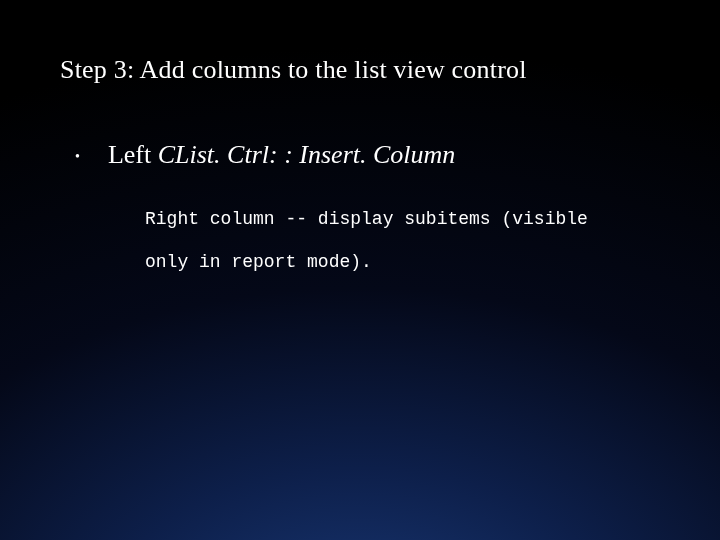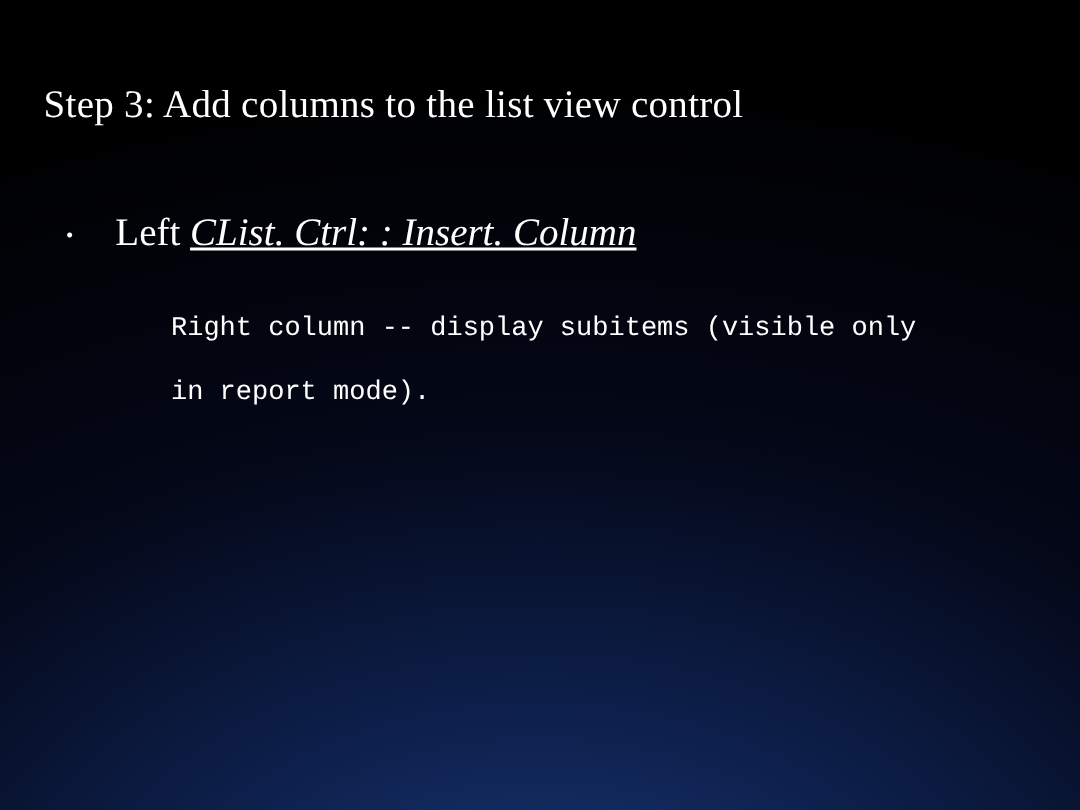--- a/index.html
+++ b/index.html
@@ -11,21 +11,21 @@
   }
   body {
     background: radial-gradient(ellipse 900px 600px at 50% 120%, #1a3a7a 0%, #0d1f4a 30%, #040818 60%, #000000 100%);
     font-family: "Times New Roman", Times, serif;
     color: #ffffff;
   }
   .slide {
     width: 100%;
     height: 100%;
     box-sizing: border-box;
-    padding: 55px 60px 40px 29px;
+    padding: 55px 60px 40px 60px;
   }
   .title {
     font-size: 26px;
     font-weight: normal;
     margin: 0 0 55px 0;
     letter-spacing: 0.2px;
   }
   .bullet-row {
     display: flex;
     align-items: baseline;
@@ -38,21 +38,20 @@
     line-height: 1;
     position: relative;
     top: -2px;
   }
   .call-text {
     font-size: 26px;
     font-weight: normal;
   }
   .method-name {
     font-style: italic;
-    text-decoration: underline;
   }
   .sub-body {
     margin-left: 85px;
     margin-right: 40px;
     font-family: "Courier New", Courier, monospace;
     font-size: 18px;
     line-height: 2.4;
   }
   .sub-para {
     margin: 0 0 0 0;

